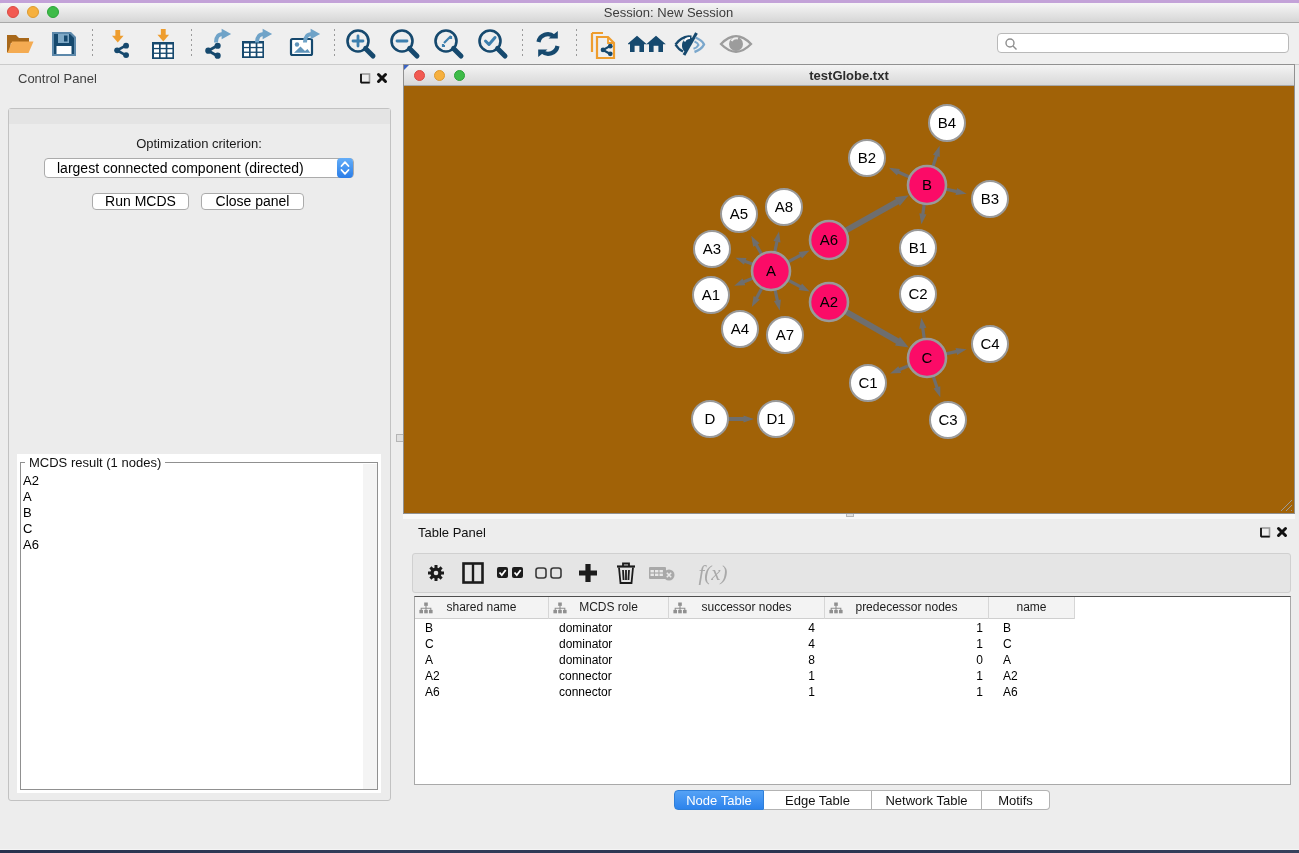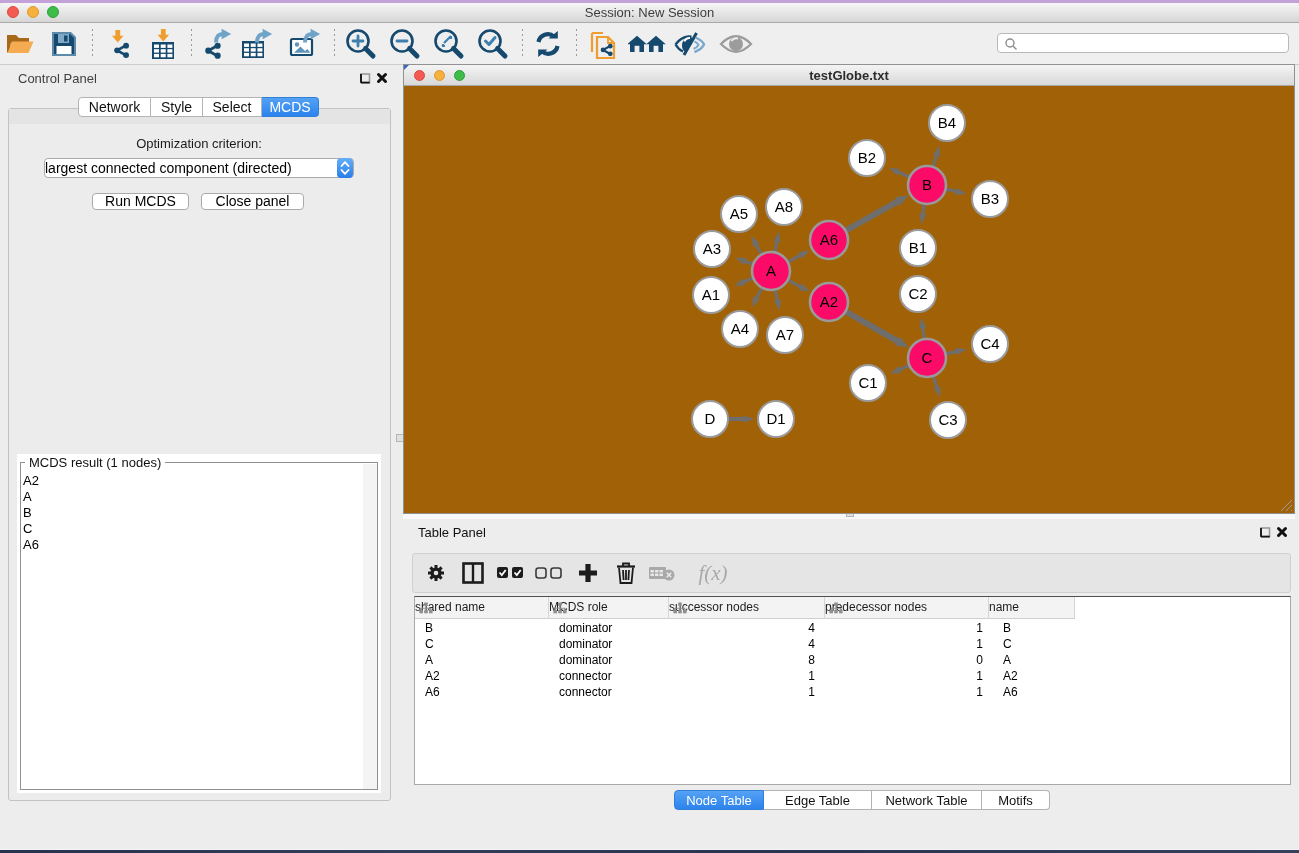--- a/index.html
+++ b/index.html
@@ -5,21 +5,21 @@
   * { margin:0; padding:0; box-sizing:border-box; }
   html,body { width:1299px; height:853px; overflow:hidden; }
   body { font-family:"Liberation Sans", sans-serif; }
   #app { position:relative; width:1299px; height:853px; background:#ededed; }
   .abs { position:absolute; }
 
   
   #deskTop { left:0; top:0; width:1299px; height:3px; background:#c3a2d8; }
   #titlebar { left:0; top:3px; width:1299px; height:20px;
     background:linear-gradient(#f6f6f6,#d6d6d6); border-bottom:1px solid #a9a9a9;
-    border-radius:4px 4px 0 0; }
+    border-radius:4px 4px 0 0;padding-left:19px; }
   .tl { position:absolute; width:12px; height:12px; border-radius:50%; top:3px; }
   #titleText { position:absolute; top:0px; width:100%; text-align:center; font-size:13px; color:#3c3c3c; line-height:19px;}
 
   
   #toolbar { left:0; top:23px; width:1299px; height:42px; background:#efefef; border-bottom:1px solid #cbcbcb; }
   .tbi { position:absolute; top:50%; transform:translate(-50%,-50%); }
   .tbsep { position:absolute; top:6px; height:30px; width:1px;
     background-image:repeating-linear-gradient(#9a9a9a 0 2px, transparent 2px 5px); }
   #searchbox { position:absolute; left:997px; top:10px; width:292px; height:20px; background:#fff;
     border:1px solid #b9b9b9; border-radius:4px; }
@@ -31,21 +31,21 @@
     border:1px solid #c2c2c2; border-radius:3px; }
   #cpBand { left:9px; top:109px; width:381px; height:15px; background:#e4e4e4; }
   .tabrow { position:absolute; display:flex; font-size:13px; }
   .tab { height:20px; line-height:19px; font-size:inherit; color:#111; background:#fff;
     border:1px solid #b3b3b3; border-left:none; text-align:center; white-space:nowrap; overflow:hidden; }
   .tab.first { border-left:1px solid #b3b3b3; border-radius:4px 0 0 4px; }
   .tab.last { border-radius:0 4px 4px 0; }
   .tab.sel { background:linear-gradient(#55a2f5,#2c83ec); color:#fff; border-color:#2f7fd8; }
   #optLabel { left:0; top:136px; width:398px; text-align:center; font-size:13px; color:#1a1a1a; }
   #dropdown { left:44px; top:158px; width:310px; height:20px; background:#fff;
-    border:1px solid #ababab; border-radius:4px; font-size:14px; color:#000; line-height:18px; }
+    border:1px solid #ababab; border-radius:4px; font-size:14px; color:#000; line-height:18px; padding-left:12px;}
   #ddStepper { position:absolute; right:0px; top:-1px; width:16px; height:20px; border-radius:4px;
     background:linear-gradient(#64aef8,#2a7de8); }
   .btn { position:absolute; height:17px; background:#fff; border:1px solid #ababab; border-radius:4px;
     font-size:14px; color:#000; text-align:center; line-height:15px; }
   
   #grpOuter { left:17px; top:454px; width:364px; height:339px; background:#fff; }
   #grpBox { left:20px; top:462px; width:358px; height:328px; border:1px solid #909090; }
   #grpLabel { left:25px; top:455px; background:#fff; padding:0 4px; font-size:13px; color:#111; z-index:3; }
   #listBox { left:21px; top:470px; width:340px; height:319px; background:#fff; font-size:13px; color:#000; padding-top:3px; }
   #listScroll { position:absolute; left:363px; top:464px; width:14px; height:325px; background:#f4f4f4; }
@@ -60,21 +60,21 @@
     background:linear-gradient(#f4f4f4,#d8d8d8); border-bottom:1px solid #a8a8a8; }
   #netTitleText { position:absolute; top:0; width:100%; text-align:center; font-size:13px; font-weight:bold; color:#2b2b2b; line-height:21px; }
 
   
   #tpTitle { left:418px; top:525px; font-size:13px; color:#111; }
   #tpToolbar { left:412px; top:553px; width:879px; height:40px; background:#e5e5e5;
     border:1px solid #d0d0d0; border-radius:3px; }
   #tpTable { left:414px; top:596px; width:877px; height:189px; background:#fff; border:1px solid #a9a9a9; border-top:1px solid #4f4f4f; }
   #tblHead { position:absolute; left:0; top:0; width:660px; height:22px; background:#f3f3f3; border-bottom:1px solid #cfcfcf; }
   .hcell { position:absolute; top:0; height:22px; border-right:1px solid #d6d6d6; font-size:12px; color:#1c1c1c;
-    text-align:left; line-height:21px; }
+    text-align:center; line-height:21px; }
   .hicon { position:absolute; left:4px; top:5px; }
   .trow { position:absolute; font-size:12px; color:#000; height:16px; line-height:16px; }
   .cell { position:absolute; }
   .num { text-align:right; }
 
   
   #botTabs { left:674px; top:790px; }
 
   
   #statusbar { left:0; top:815px; width:1299px; height:34px; background:#eeeeee; border-top:1px solid #bdbdbd; }
@@ -272,26 +272,20 @@
 
   <div class="abs" id="cpTitle">Control Panel</div>
   <svg class="abs winbtns" style="left:359px;top:72px" width="30" height="12" viewBox="0 0 30 12">
     <rect x="2" y="2" width="8.5" height="8.5" fill="none" stroke="#9a9a9a" stroke-width="1.6"></rect>
     <path d="M2 10.7 L2 2 M2 10.7 L10.7 10.7" fill="none" stroke="#111" stroke-width="1.8"></path>
     <path d="M19.5 2.5 L26.5 9.5 M26.5 2.5 L19.5 9.5" stroke="#111" stroke-width="3" stroke-linecap="round"></path>
   </svg>
 
   <div class="abs" id="cpPanel"></div>
   <div class="abs" id="cpBand"></div>
-  <div class="abs tabrow" style="left:78px;top:97px;font-size:14px">
-    <div class="tab first" style="width:73px">Network</div>
-    <div class="tab" style="width:52px">Style</div>
-    <div class="tab" style="width:59px">Select</div>
-    <div class="tab last sel" style="width:57px">MCDS</div>
-  </div>
   <div class="abs" id="optLabel">Optimization criterion:</div>
   <div class="abs" id="dropdown">largest connected component (directed)
     <div id="ddStepper">
       <svg width="16" height="20" viewBox="0 0 16 20">
         <path d="M4.5 8 L8 4.2 L11.5 8" fill="none" stroke="#fff" stroke-width="1.8" stroke-linecap="round" stroke-linejoin="round"></path>
         <path d="M4.5 12 L8 15.8 L11.5 12" fill="none" stroke="#fff" stroke-width="1.8" stroke-linecap="round" stroke-linejoin="round"></path>
       </svg>
     </div>
   </div>
   <div class="btn" style="left:92px;top:193px;width:97px;">Run MCDS</div>

